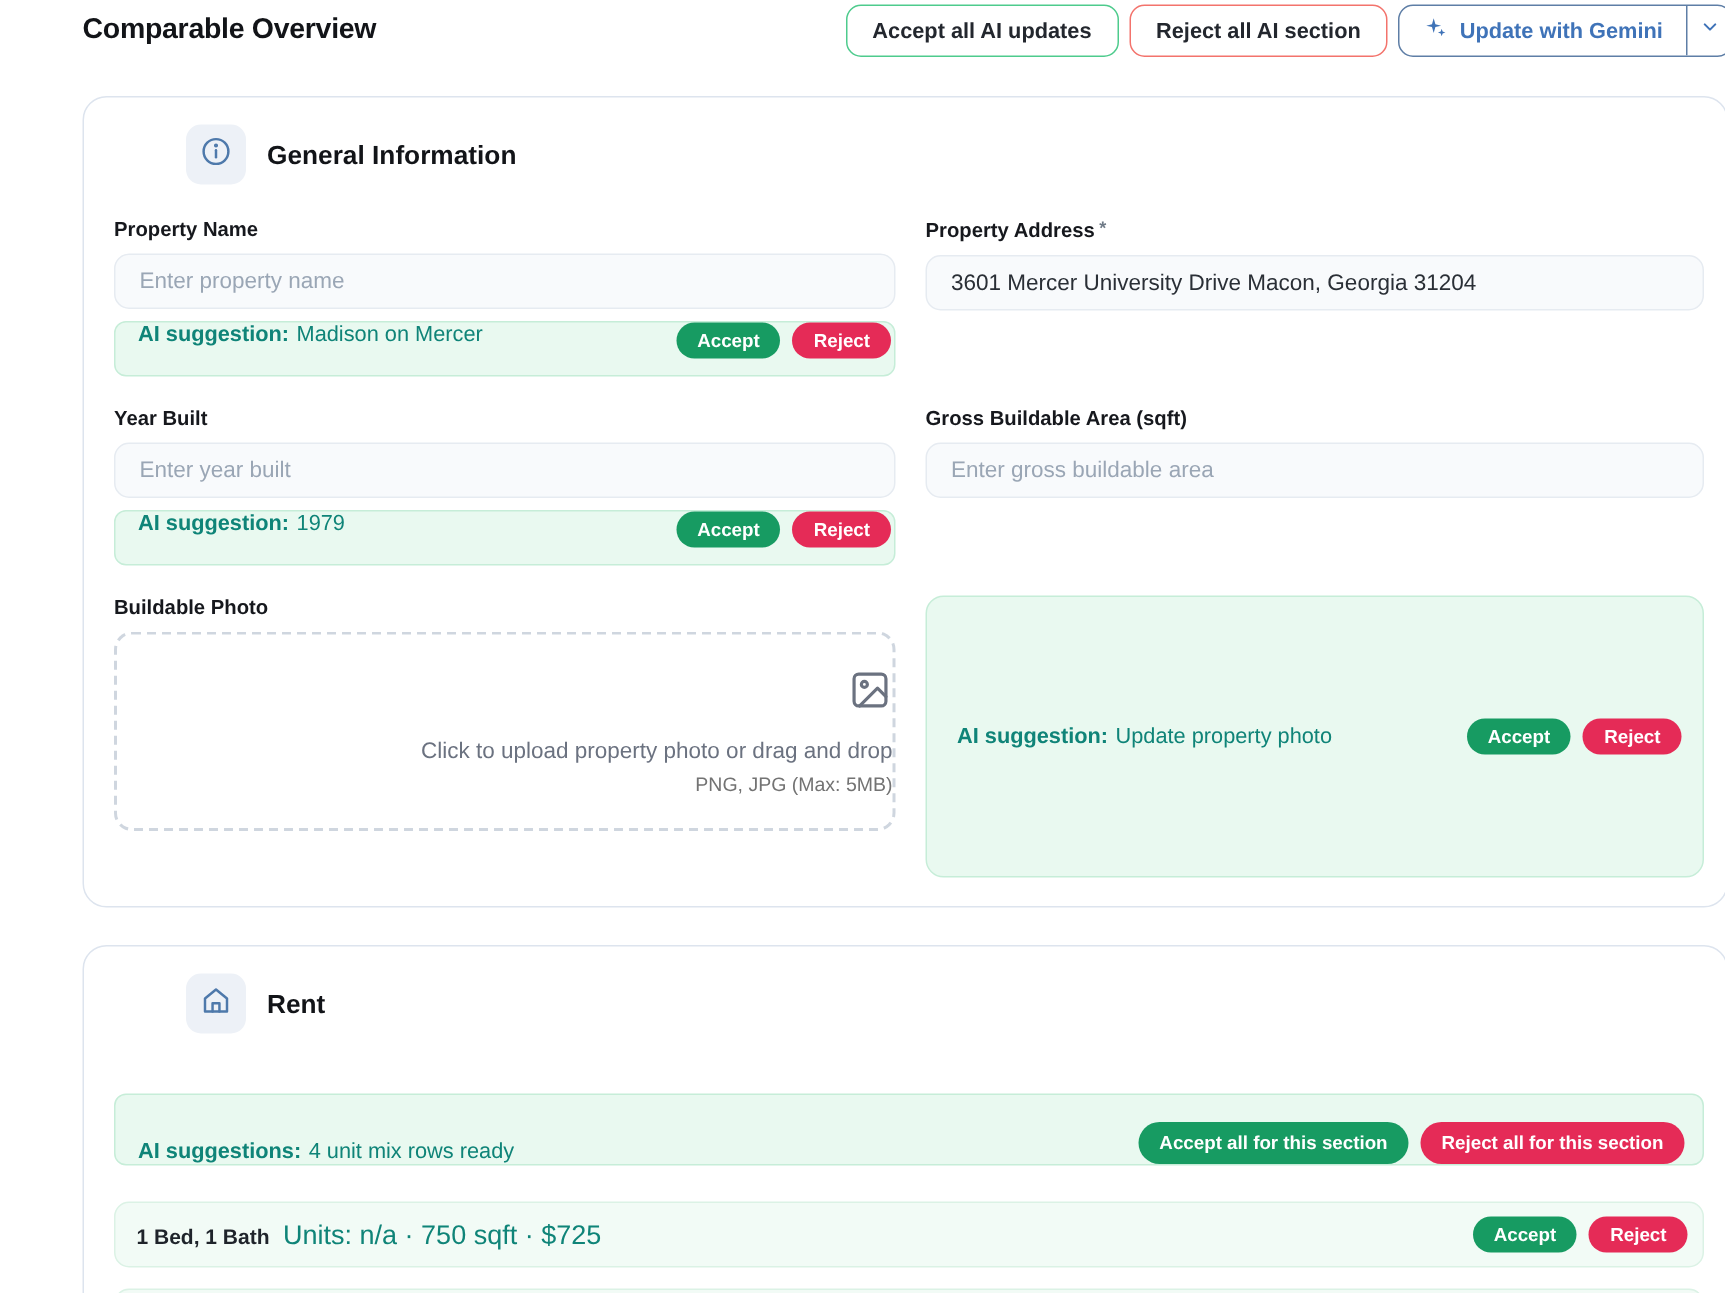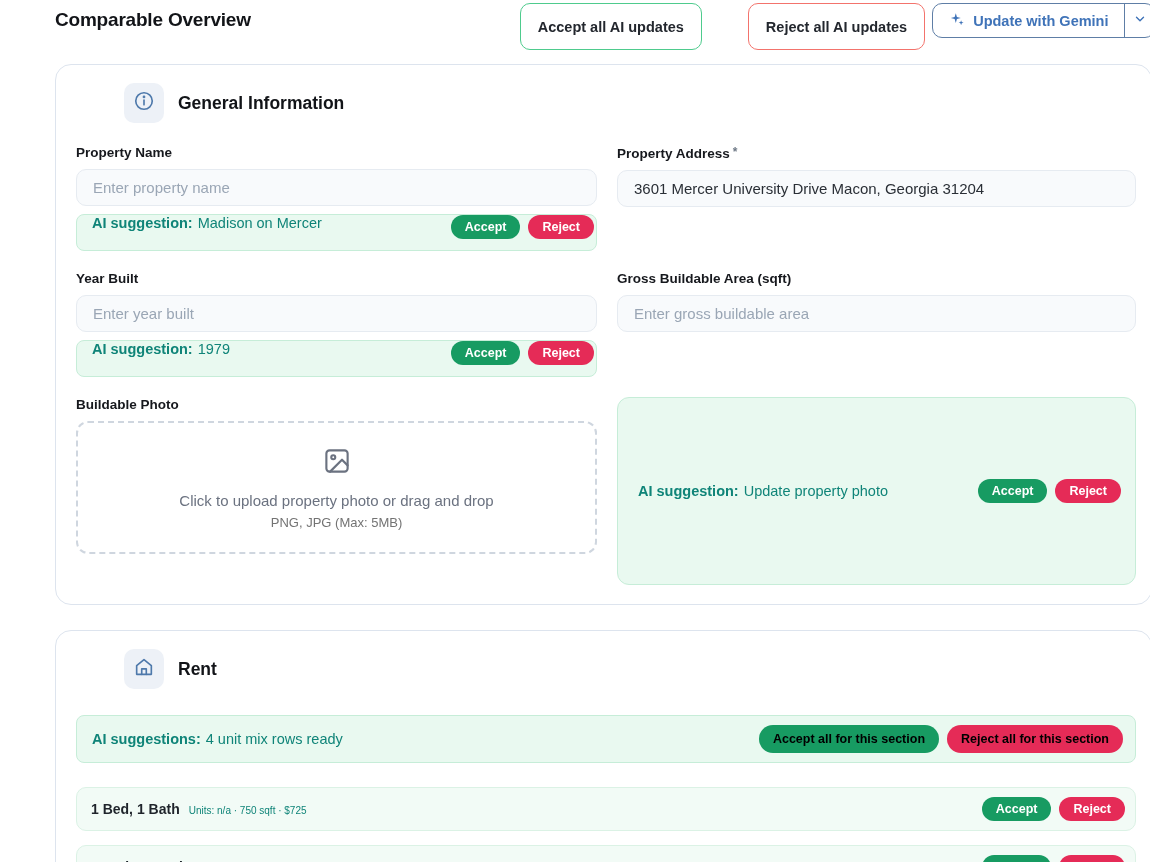--- a/index.html
+++ b/index.html
@@ -4,23 +4,23 @@
 <style>
   * { margin:0; padding:0; box-sizing:border-box; }
   html,body { width:1150px; height:862px; overflow:hidden; background:#ffffff;
     font-family:"Liberation Sans","DejaVu Sans",sans-serif; color:#1c2026; }
   body { position:relative; }
 
   
   .topbar { position:absolute; left:55px; top:0; right:0; height:46px; }
   .page-title { font-size:19px; font-weight:700; color:#121418; letter-spacing:-0.2px; padding-top:9px; }
   .topbar-actions { position:absolute; right:-5px; top:3px; display:flex; gap:7px; align-items:stretch; }
-  .btn-outline { background:#fff; border-radius:10px; height:47px; padding:0 17px;
+  .btn-outline { background:#fff; border-radius:10px; height:35px; padding:0 17px;
     font-size:14.5px; font-weight:600; color:#23272e; cursor:pointer;
-    font-family:inherit; display:flex; align-items:center;margin-left:39px; }
+    font-family:inherit; display:flex; align-items:center; }
   .btn-outline.green { border:1.5px solid #4ecb8d; }
   .btn-outline.red   { border:1.5px solid #f3736c; }
   .gemini-btn { display:flex; align-items:center; background:#fff; height:35px;
     border:1.5px solid #5e7ea6; border-radius:10px; color:#3f73b8; cursor:pointer; overflow:hidden; }
   .gemini-main { display:flex; align-items:center; gap:8px; padding:0 15px; font-size:14.5px; font-weight:600; }
   .gemini-div { width:1.5px; align-self:stretch; background:#5e7ea6; }
   .gemini-chev { width:29px; display:flex; align-items:center; justify-content:center; }
 
   
   .card { position:absolute; left:55px; width:1097px; background:#fff;
@@ -47,51 +47,51 @@
   .sugg-text { font-size:14.5px; color:#0f8478; }
   .sugg-prefix { font-weight:700; margin-right:5px; }
   .pills { display:flex; gap:8px; }
   .pill { border:none; border-radius:999px; padding:5px 14px; font-size:12.5px; font-weight:700;
     color:#fff; cursor:pointer; font-family:inherit; }
   .pill.accept { background:#179b62; }
   .pill.reject { background:#e52b57; }
 
   
   .upload-box { height:133px; border:2px dashed #cfd6df; border-radius:12px;
-    display:flex; flex-direction:column; align-items:center; justify-content:center; gap:6px; cursor:pointer; }
+    display:flex; flex-direction:column; align-items:flex-end; justify-content:center; gap:6px; cursor:pointer; }
   .upload-text { font-size:15px; color:#6b7280; margin-top:6px; }
   .upload-hint { font-size:13px; color:#737373; }
   .photo-cell { display:flex; height:188px; }
   .sugg-box-tall { flex:1; background:#e9f9f0; border:1px solid #c6edd8; border-radius:12px;
     display:flex; align-items:center; justify-content:space-between; padding:0 14px 0 20px; }
 
   
-  .rent-banner { margin-top:26px; height:48px; background:#e9f9f0; border:1px solid #c6edd8;
-    border-radius:8px; display:flex; align-items:center; justify-content:space-between; padding:0 12px 0 15px; }
+  .rent-banner { margin-top:40px; height:48px; background:#e9f9f0; border:1px solid #c6edd8;
+    border-radius:8px; display:flex; align-items:flex-end; justify-content:space-between; padding:0 12px 0 15px; }
   .section-pills { display:flex; gap:8px; }
   .pill-lg { border:none; border-radius:999px; padding:7px 14px; font-size:12.5px; font-weight:700;
-    color:#000000; cursor:pointer; font-family:inherit; }
+    color:#ffffff; cursor:pointer; font-family:inherit; }
   .pill-lg.accept { background:#179b62; }
   .pill-lg.reject { background:#e52b57; }
 
   .unit-rows { margin-top:24px; display:flex; flex-direction:column; gap:14px; }
   .unit-row { height:44px; background:#f2fbf6; border:1px solid #dbf2e5; border-radius:10px;
     display:flex; align-items:center; justify-content:space-between; padding:0 10px 0 14px; }
   .unit-left { display:flex; align-items:baseline; gap:9px; }
   .unit-name { font-size:14px; font-weight:700; color:#1f242b; }
-  .unit-details { font-size:10px; color:#0f8478; }
+  .unit-details { font-size:18px; color:#0f8478; }
 </style>
 </head>
 <body>
 
 <div class="topbar">
   <div class="page-title">Comparable Overview</div>
   <div class="topbar-actions">
     <button class="btn-outline green">Accept all AI updates</button>
-    <button class="btn-outline red">Reject all AI updates</button>
+    <button class="btn-outline red">Reject all AI section</button>
     <div class="gemini-btn">
       <div class="gemini-main">
         <span>
           <svg width="17" height="17" viewBox="0 0 24 24" fill="#3f73b8">
             <path d="M11 3l1.6 5.6L18 10l-5.4 1.4L11 17l-1.6-5.6L4 10l5.4-1.4L11 3z"></path>
             <path d="M18.5 13l0.9 2.6L22 16.5l-2.6 0.9L18.5 20l-0.9-2.6L15 16.5l2.6-0.9L18.5 13z"></path>
           </svg>
         </span>
         <span>Update with Gemini</span>
       </div>

